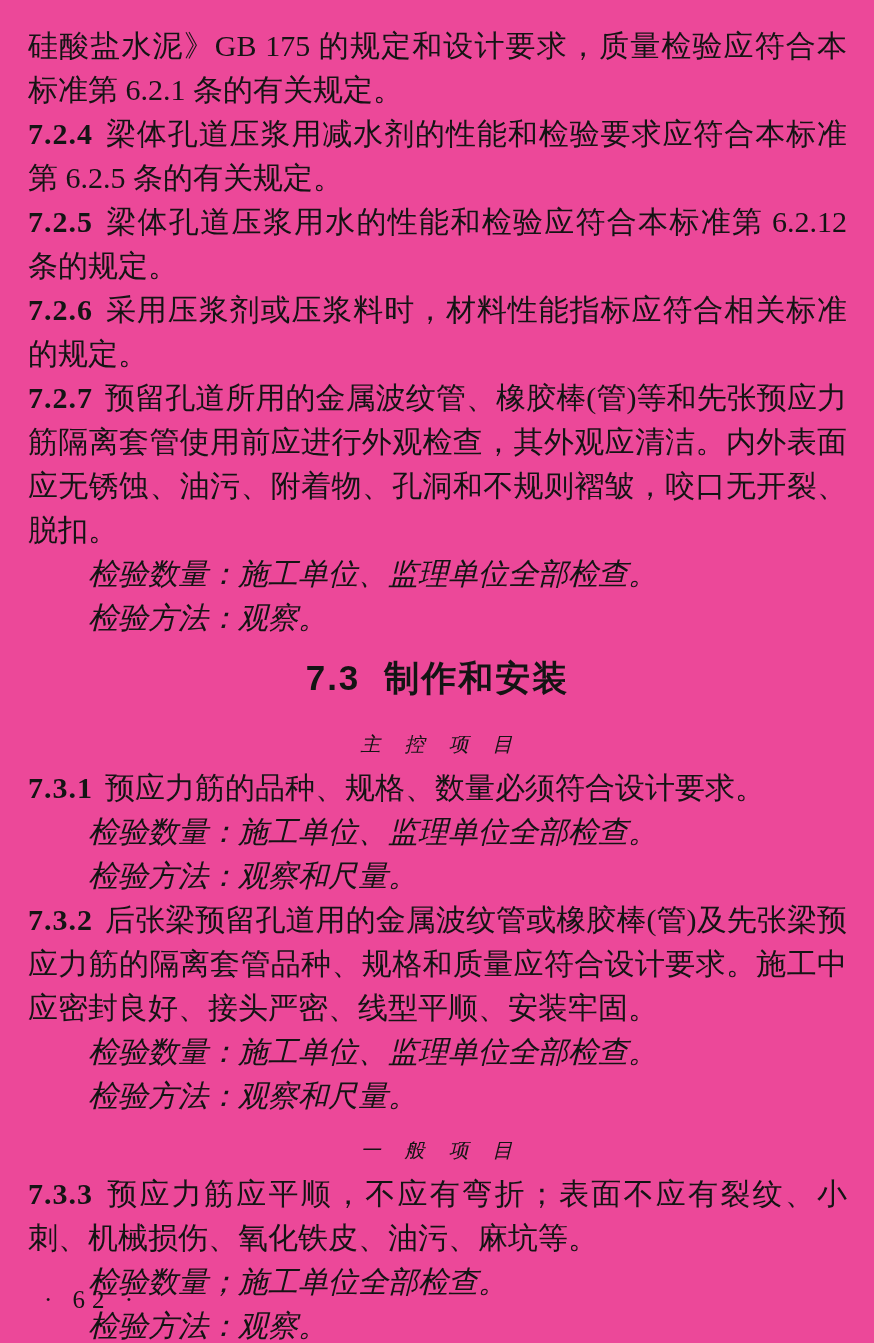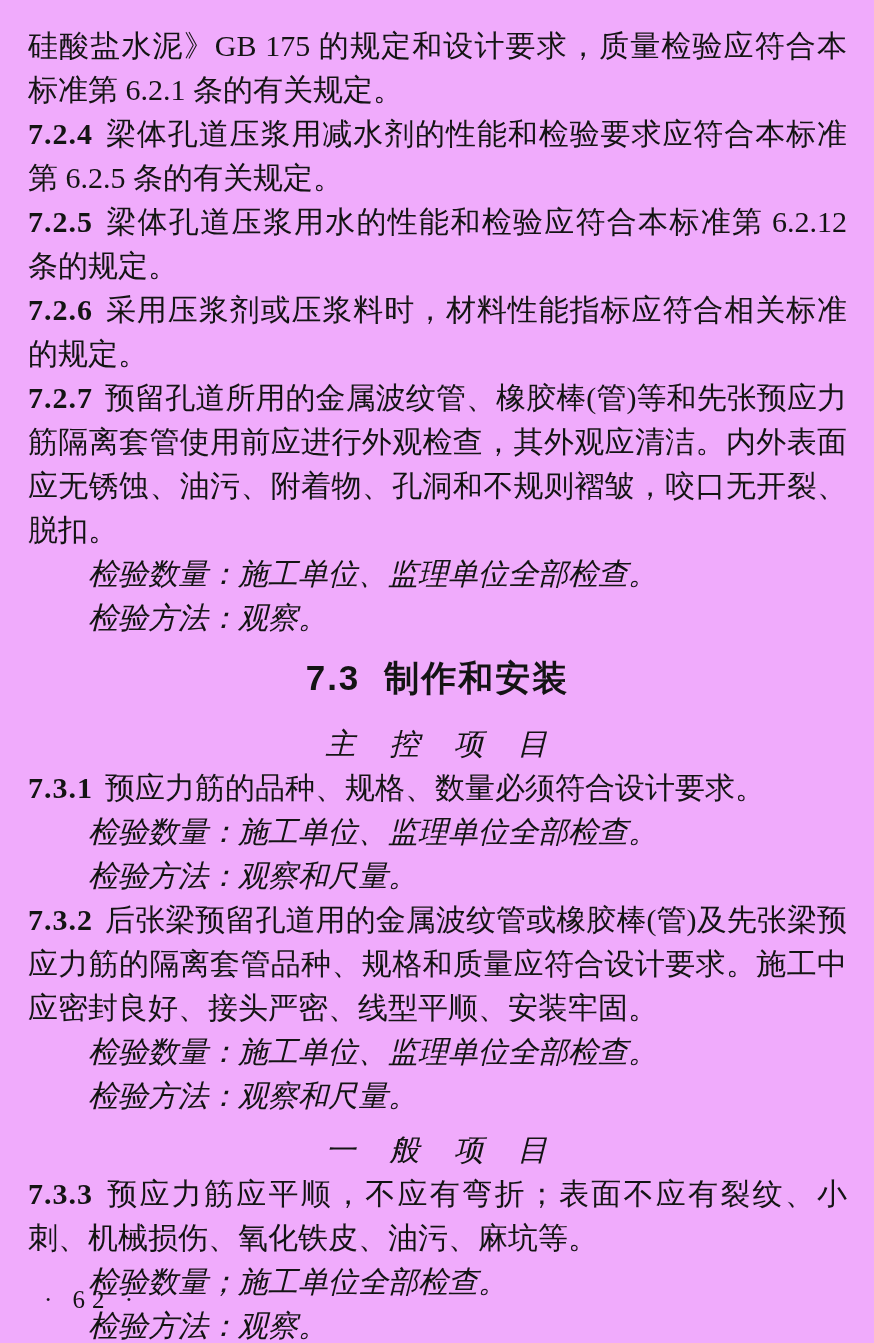--- a/index.html
+++ b/index.html
@@ -5,21 +5,21 @@
   html, body {
     margin: 0;
     padding: 0;
     background: #e8e8e8;
   }
   .page {
     position: relative;
     width: 874px;
     height: 1343px;
     margin: 0 auto;
-    background: #f0abfc;
+    background: #ec4899;
     box-sizing: border-box;
     padding: 24px 27px 5px 28px;
     font-family: "Liberation Serif", "DejaVu Serif", serif;
     font-size: 30px;
     color: #141414;
     overflow: hidden;
   }
   .para {
     margin: 0;
     line-height: 44px;
@@ -45,21 +45,21 @@
     letter-spacing: 2px;
   }
   .section-heading .head-num {
     margin-right: 24px;
   }
   .subheading {
     margin: 22px 0 0 0;
     line-height: 44px;
     text-align: center;
     font-style: italic;
-    font-size: 30px;
+    font-size: 20px;
     letter-spacing: 2px;
   }
   .subheading.second {
     margin-top: 10px;
   }
   .page-number {
     position: absolute;
     left: 44px;
     top: 1284px;
     font-size: 25px;

